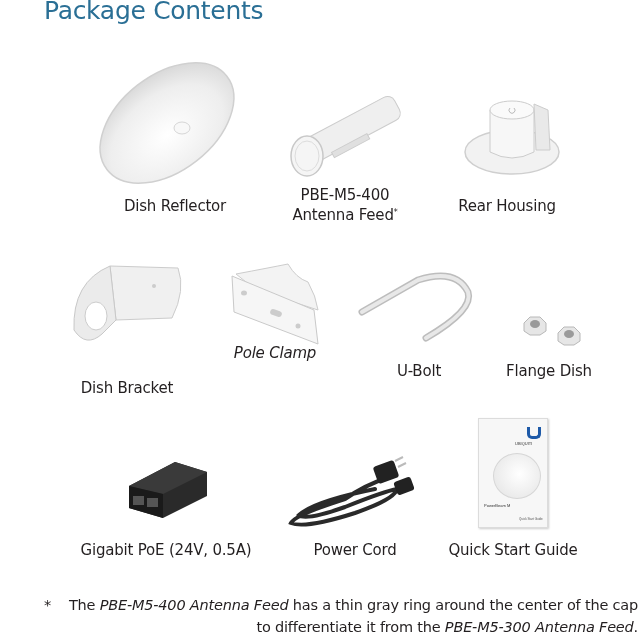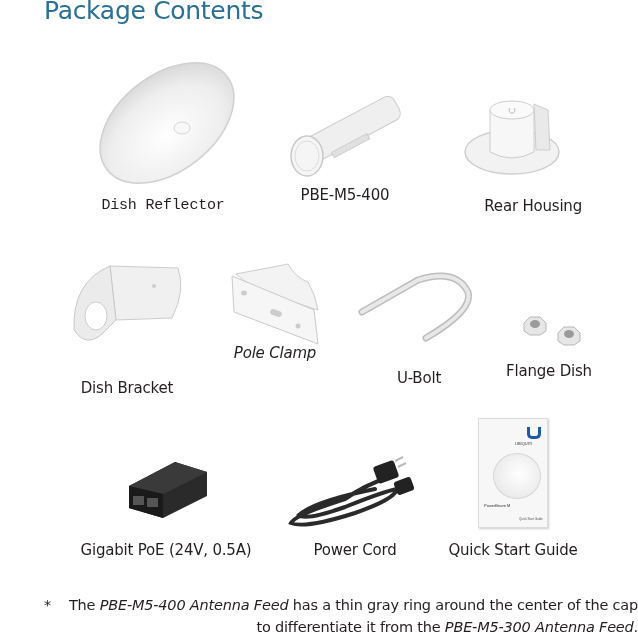--- a/index.html
+++ b/index.html
@@ -26,44 +26,45 @@
   <defs>
     <radialGradient id="dishG" cx="0.6" cy="0.55" r="0.7">
       <stop offset="0" stop-color="#ffffff"></stop>
       <stop offset="0.6" stop-color="#eeeeee"></stop>
       <stop offset="1" stop-color="#cfcfcf"></stop>
     </radialGradient>
   </defs>
   <ellipse cx="75" cy="65" rx="48" ry="76" transform="rotate(52 75 65)" fill="url(#dishG)" stroke="#d0d0d0" stroke-width="1.5"></ellipse>
   <ellipse cx="90" cy="70" rx="8" ry="6" fill="#f8f8f8" stroke="#d6d6d6"></ellipse>
 </svg>
-<div class="label" style="left:88px;top:196px;width:150px;font-family:Liberation Mono, monospace;">
+<div class="label" style="left:100px;top:196px;width:150px;">
   <span>Dish Reflector</span>
 </div>
 
 <svg style="left:285px;top:90px" width="130" height="90" viewBox="0 0 130 90">
   <g transform="rotate(-28 60 45)">
     <rect x="20" y="30" width="100" height="26" rx="8" fill="#efefef" stroke="#cccccc"></rect>
     <rect x="40" y="54" width="40" height="6" fill="#e0e0e0" stroke="#cccccc"></rect>
   </g>
   <ellipse cx="22" cy="66" rx="16" ry="20" fill="#f5f5f5" stroke="#c8c8c8" stroke-width="1.5"></ellipse>
   <ellipse cx="22" cy="66" rx="12" ry="15" fill="none" stroke="#dcdcdc"></ellipse>
 </svg>
 <div class="label" style="left:270px;top:185px;width:150px;">
   <div>PBE-M5-400</div>
+  <div><span>Antenna Feed</span><sup>*</sup></div>
 </div>
 
 <svg style="left:462px;top:90px" width="110" height="90" viewBox="0 0 110 90">
   <ellipse cx="50" cy="62" rx="47" ry="22" fill="#f2f2f2" stroke="#cfcfcf" stroke-width="1.5"></ellipse>
   <path d="M28 20 L28 62 Q50 74 72 62 L72 20 Z" fill="#f7f7f7" stroke="#cccccc"></path>
   <ellipse cx="50" cy="20" rx="22" ry="9" fill="#fafafa" stroke="#cccccc"></ellipse>
   <path d="M72 14 L86 20 L88 60 L74 60 Z" fill="#e9e9e9" stroke="#cccccc"></path>
   <path d="M48 18 a3 3 0 1 0 4 0" fill="none" stroke="#bbbbbb"></path>
 </svg>
-<div class="label" style="left:432px;top:196px;width:150px;text-align:right;">
+<div class="label" style="left:432px;top:196px;width:150px;">
   <span>Rear Housing</span>
 </div>
 
 <svg style="left:68px;top:260px" width="120" height="90" viewBox="0 0 120 90">
   <path d="M42 6 L110 8 Q118 30 104 58 L48 60 Z" fill="#f0f0f0" stroke="#cccccc"></path>
   <path d="M42 6 Q4 22 6 70 Q18 88 34 74 L48 60 Z" fill="#ebebeb" stroke="#c8c8c8"></path>
   <ellipse cx="28" cy="56" rx="11" ry="14" fill="#ffffff" stroke="#cccccc"></ellipse>
   <circle cx="86" cy="26" r="2" fill="#cccccc"></circle>
 </svg>
 <div class="label" style="left:52px;top:361px;width:150px;margin-top:17px;">
@@ -78,21 +79,21 @@
   <circle cx="70" cy="66" r="2.5" fill="#cccccc"></circle>
 </svg>
 <div class="label" style="left:200px;top:343px;width:150px;font-style:italic;">
   <span>Pole Clamp</span>
 </div>
 
 <svg style="left:358px;top:270px" width="125" height="80" viewBox="0 0 125 80">
   <path d="M4 42 L60 10 Q98 -2 110 22 Q116 40 68 68" fill="none" stroke="#bdbdbd" stroke-width="7" stroke-linecap="round"></path>
   <path d="M4 42 L60 10 Q98 -2 110 22 Q116 40 68 68" fill="none" stroke="#e8e8e8" stroke-width="4" stroke-linecap="round"></path>
 </svg>
-<div class="label" style="left:344px;top:361px;width:150px;margin-top:7px;">
+<div class="label" style="left:344px;top:361px;width:150px;">
   <span>U-Bolt</span>
 </div>
 
 <svg style="left:520px;top:315px" width="70" height="40" viewBox="0 0 70 40">
   <polygon points="4,8 10,2 20,2 26,8 26,16 20,20 10,20 4,16" fill="#e6e6e6" stroke="#b8b8b8"></polygon>
   <ellipse cx="15" cy="9" rx="5" ry="4" fill="#9a9a9a"></ellipse>
   <polygon points="38,18 44,12 54,12 60,18 60,26 54,30 44,30 38,26" fill="#e6e6e6" stroke="#b8b8b8"></polygon>
   <ellipse cx="49" cy="19" rx="5" ry="4" fill="#9a9a9a"></ellipse>
 </svg>
 <div class="label" style="left:474px;top:361px;width:150px;">

